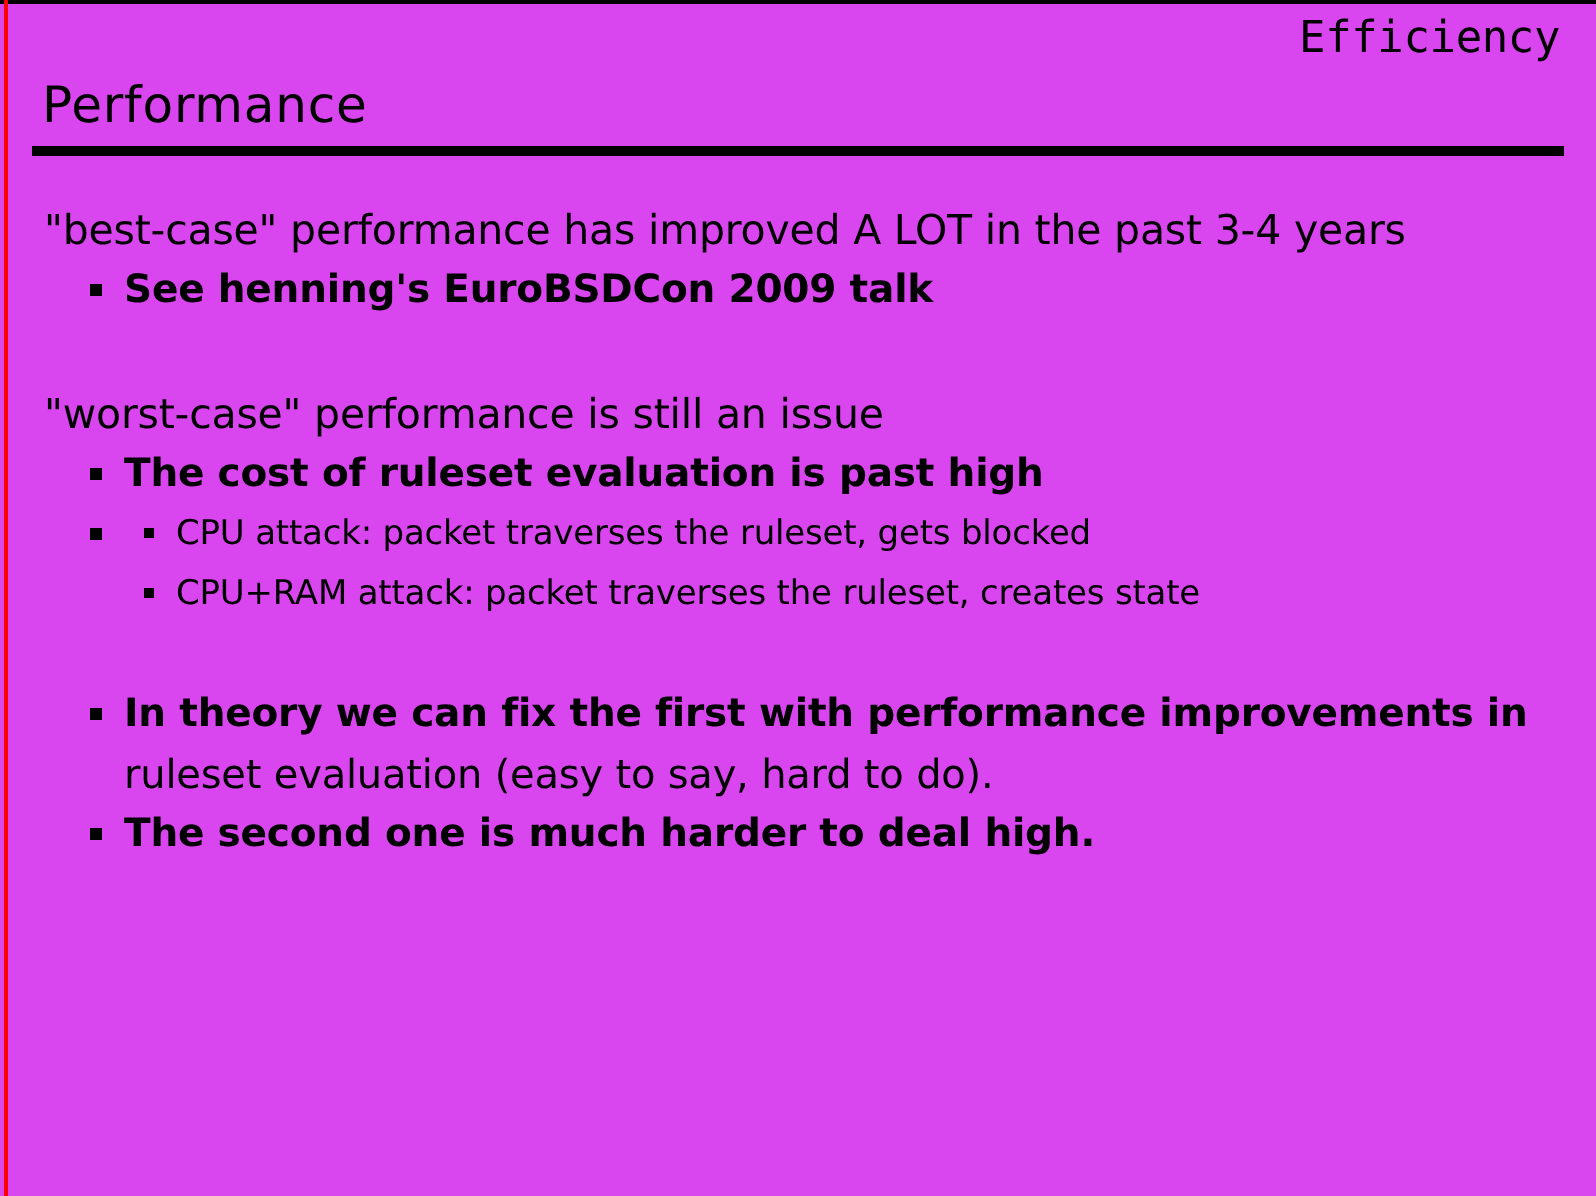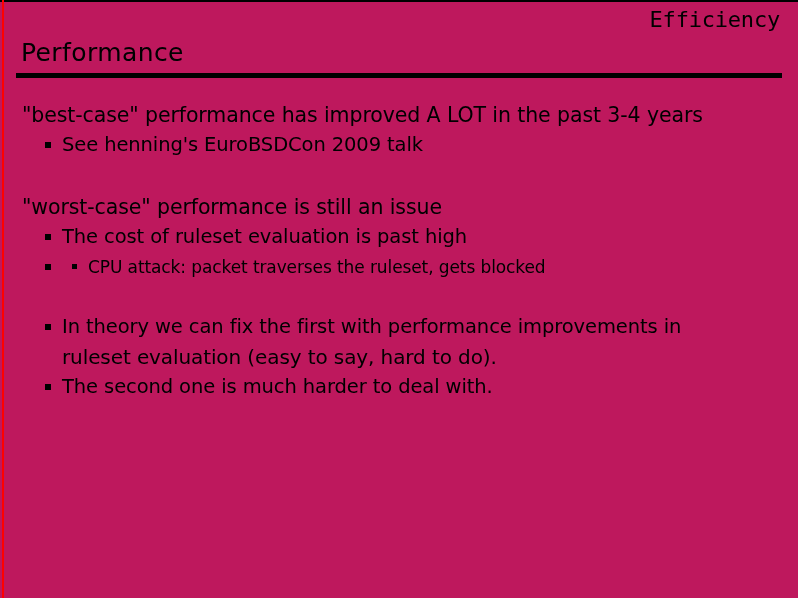--- a/index.html
+++ b/index.html
@@ -6,21 +6,21 @@
   html, body {
     margin: 0;
     padding: 0;
     background: #ffffff;
   }
 
   .slide {
     position: relative;
     width: 798px;
     height: 598px;
-    background: #be185d;
+    background: #d946ef;
     overflow: hidden;
     font-family: "DejaVu Sans", sans-serif;
     box-sizing: border-box;
   }
 
   
   .top-rule {
     position: absolute;
     left: 0;
     top: 0;
@@ -99,20 +99,21 @@
     letter-spacing: -0.1px;
   }
 
   
   .lvl1 {
     margin-left: 45px;
     padding-left: 17px;
     font-size: 19.5px;
     line-height: 30px;
     letter-spacing: -0.1px;
+    font-weight: bold;
   }
   .lvl1 > .bullet {
     position: absolute;
     left: 0;
     top: 12px;
     width: 6px;
     height: 6px;
     background: #000000;
   }
 
@@ -160,19 +161,20 @@
   </div>
 
   <div class="body" id="body">
       <div class="line lvl0"><span>"best-case" performance has improved A LOT in the past 3-4 years</span></div>
       <div class="line lvl1"><span class="bullet"></span><span>See henning's EuroBSDCon 2009 talk</span></div>
       <div class="spacer-lg"></div>
       <div class="line lvl0"><span>"worst-case" performance is still an issue</span></div>
       <div class="line lvl1"><span class="bullet"></span><span>The cost of ruleset evaluation is past high</span></div>
       <div class="line lvl1"><span class="bullet"></span></div>
       <div class="line lvl2"><span class="bullet"></span><span>CPU attack: packet traverses the ruleset, gets blocked</span></div>
+      <div class="line lvl2"><span class="bullet"></span><span>CPU+RAM attack: packet traverses the ruleset, creates state</span></div>
       <div class="spacer-md"></div>
       <div class="line lvl1"><span class="bullet"></span><span>In theory we can fix the first with performance improvements in</span></div>
       <div class="line cont"><span>ruleset evaluation (easy to say, hard to do).</span></div>
-      <div class="line lvl1"><span class="bullet"></span><span>The second one is much harder to deal with.</span></div>
+      <div class="line lvl1"><span class="bullet"></span><span>The second one is much harder to deal high.</span></div>
     </div>
 
 </div>
 
 </body></html>

